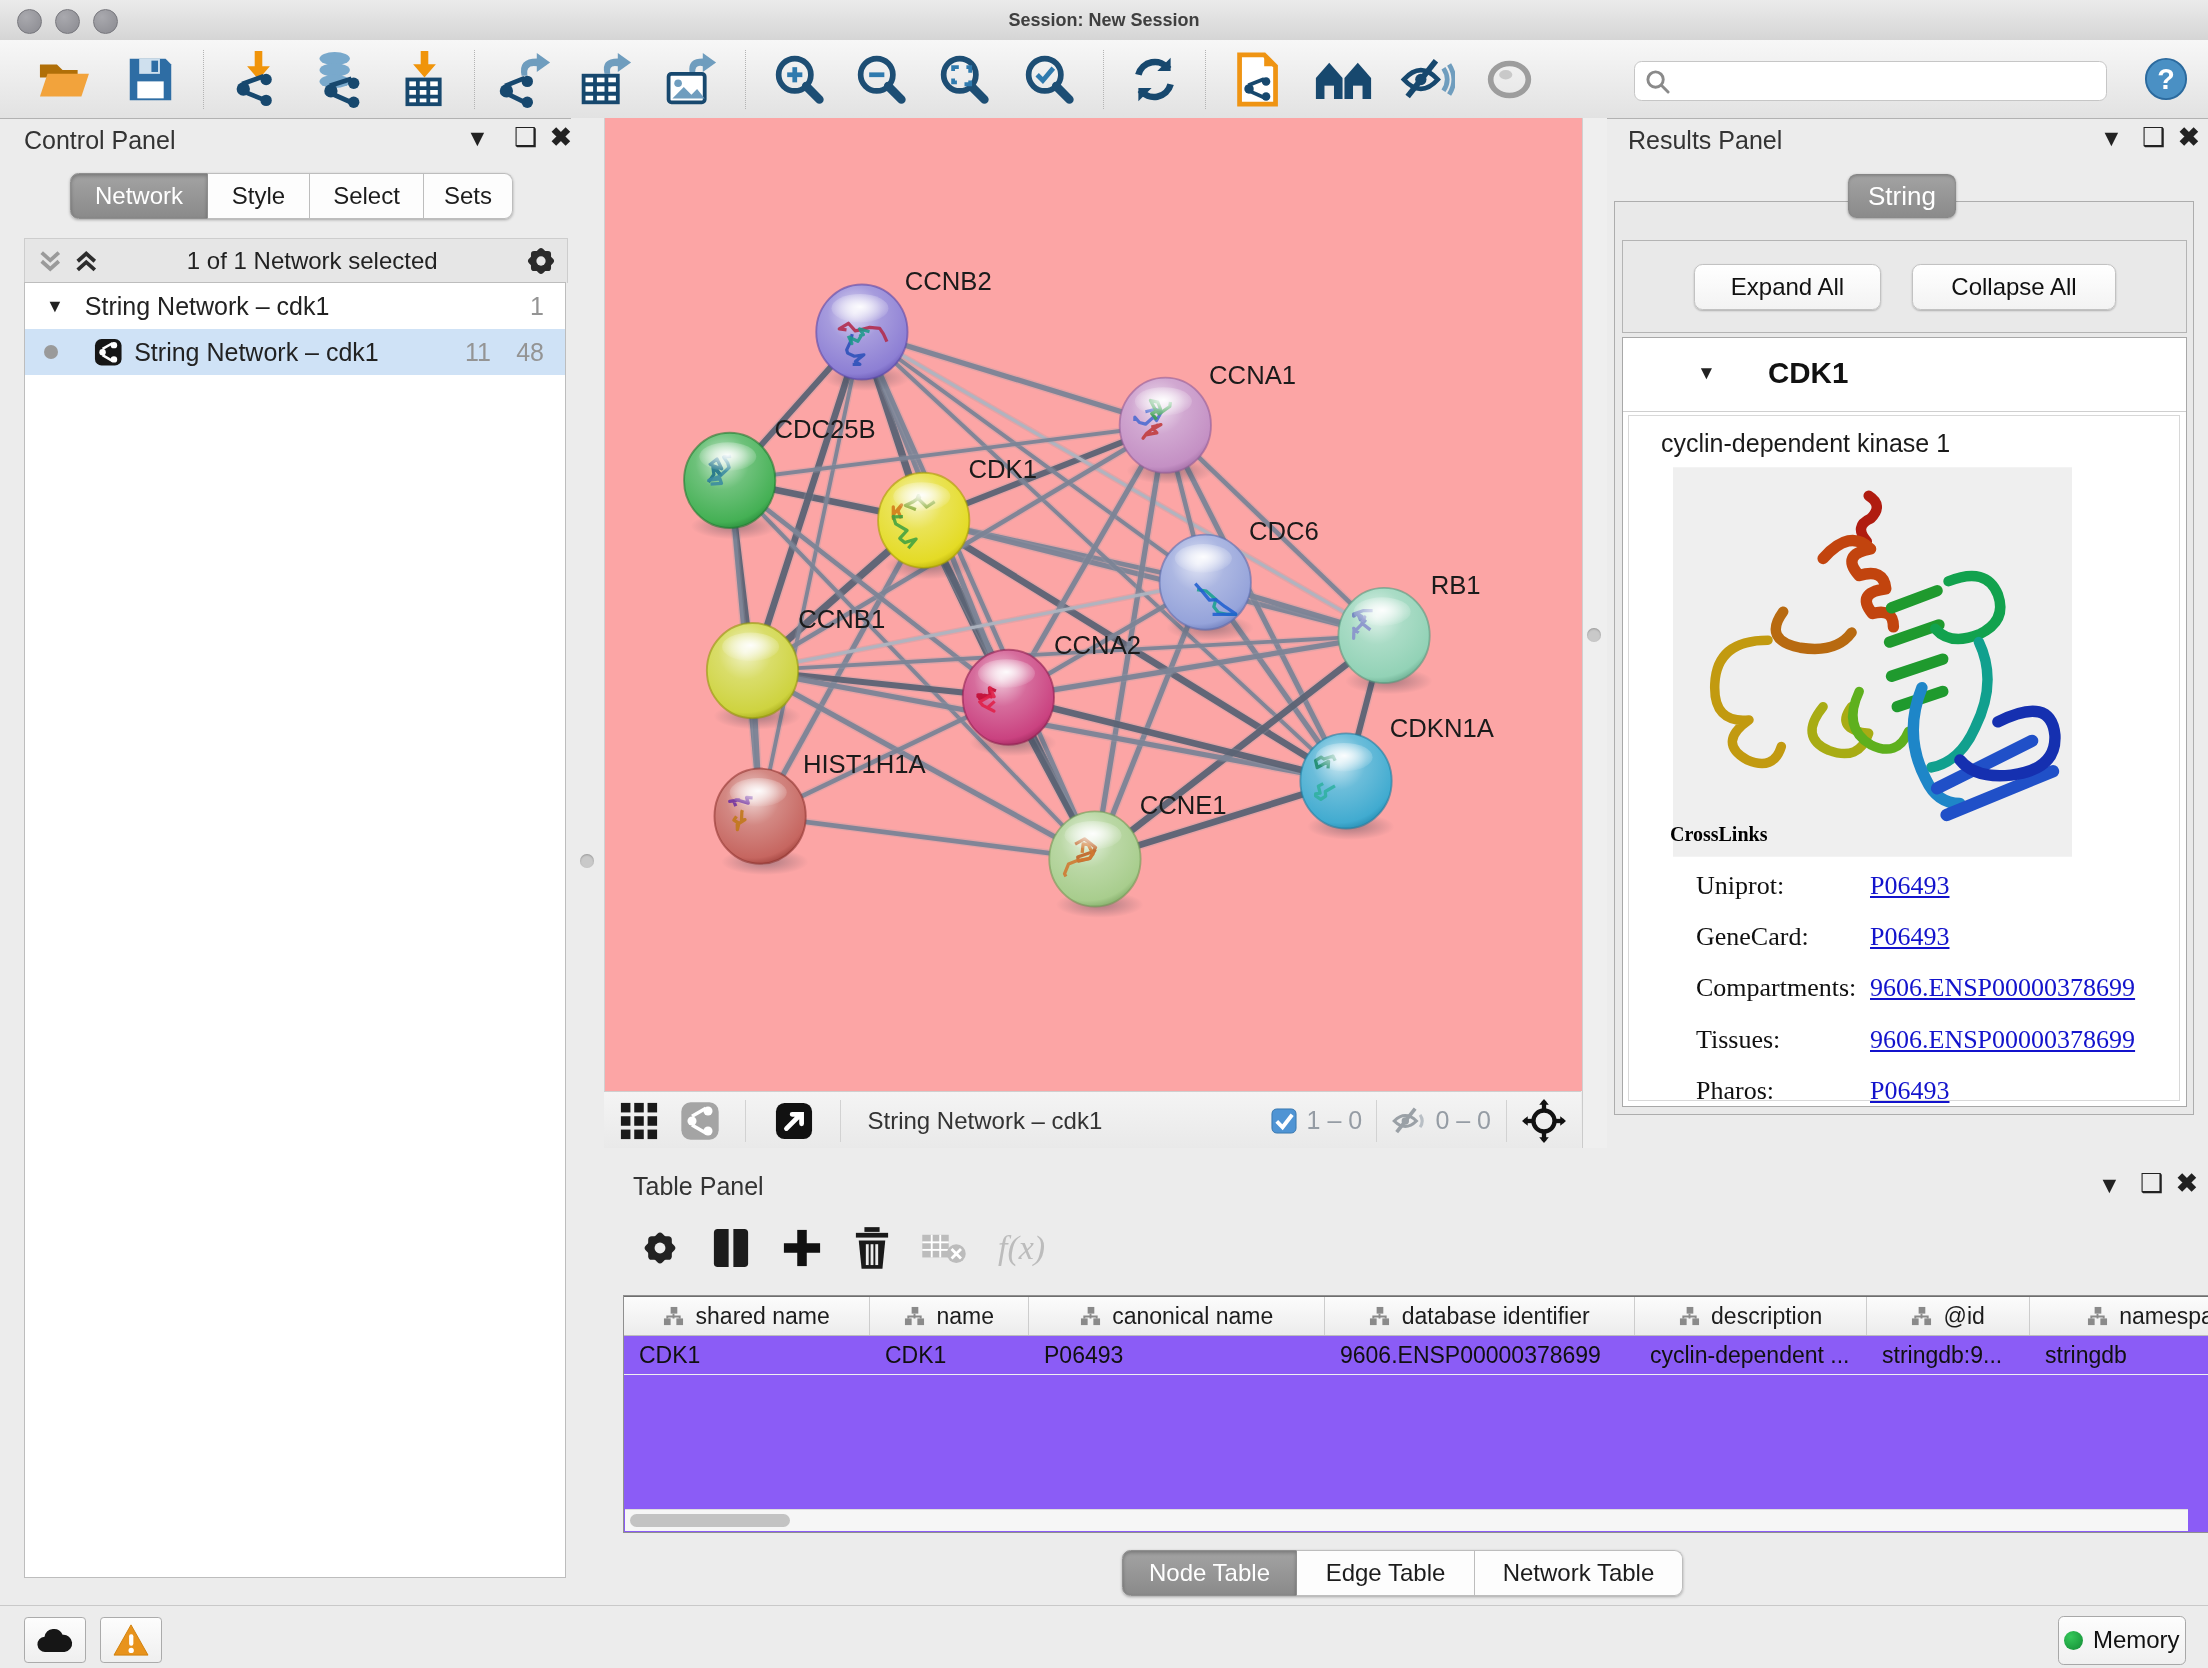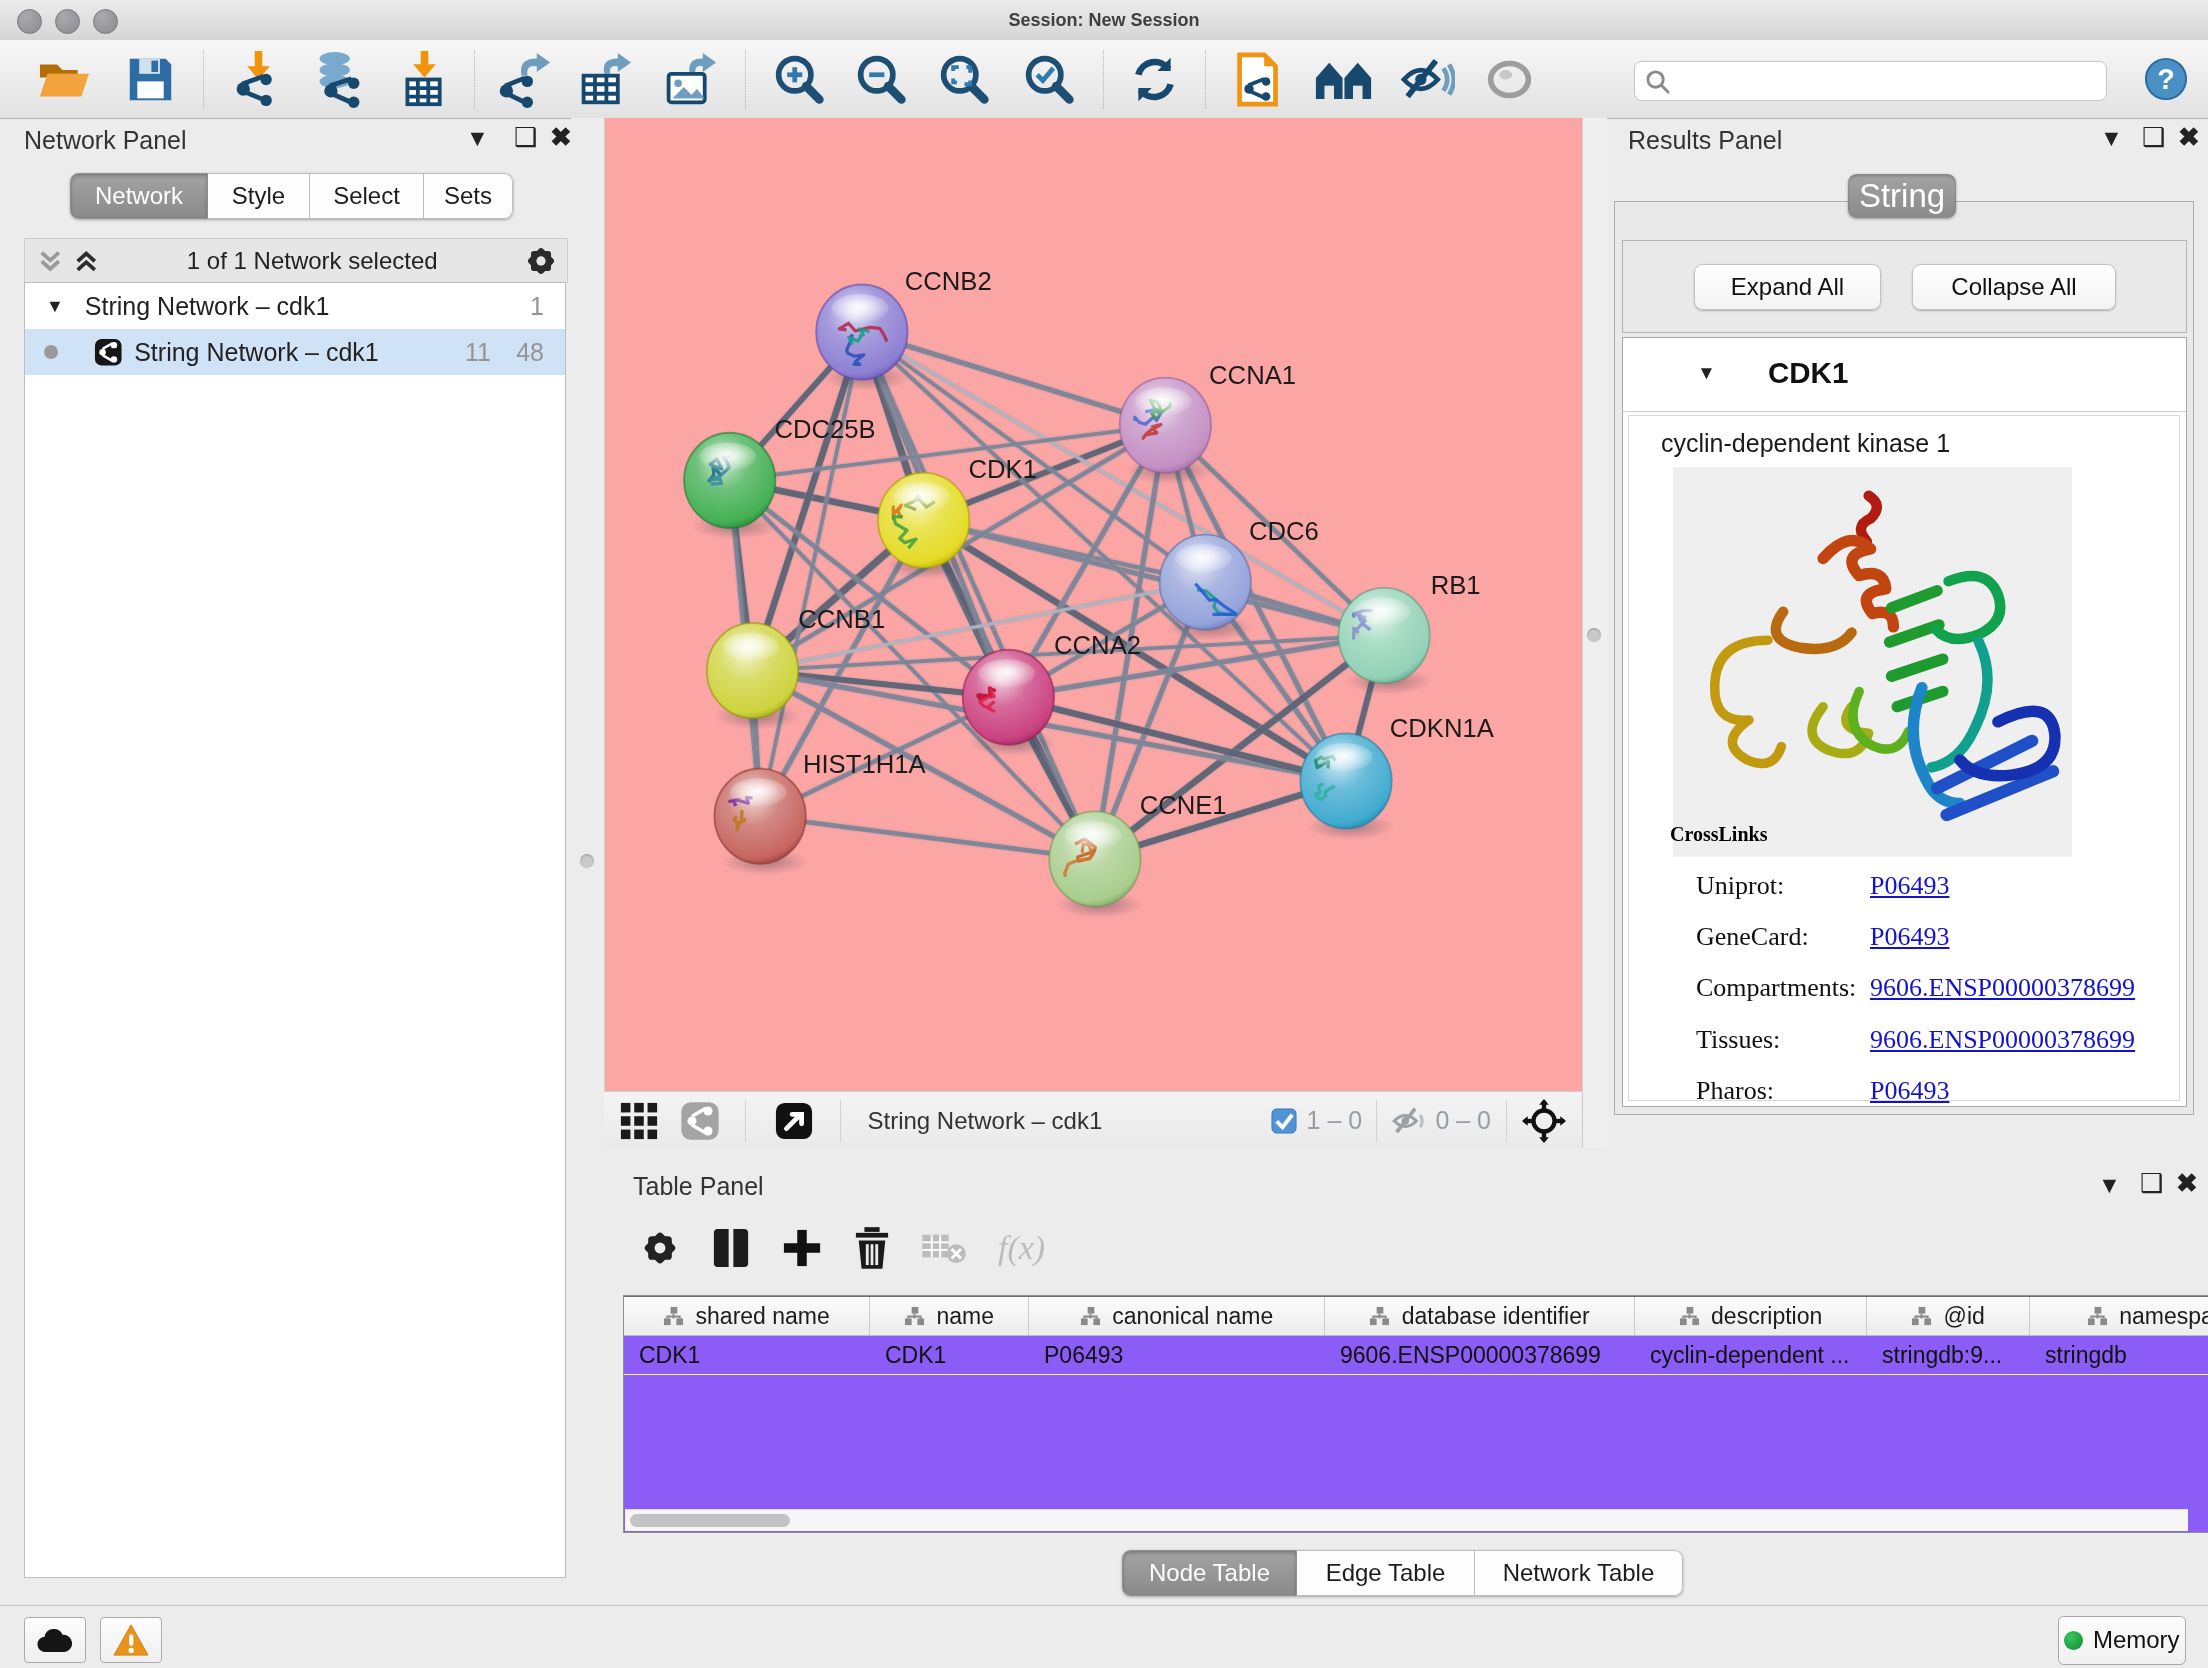--- a/index.html
+++ b/index.html
@@ -278,21 +278,21 @@
   </div>
   <div class="tbtn abs" style="left:2135px">
     <svg width="44" height="44" viewBox="0 0 46 46">
       <circle cx="23" cy="23" r="21" fill="#4a90c4" stroke="#2b6a9e" stroke-width="2"></circle>
       <text x="23" y="33" text-anchor="middle" font-size="30" font-weight="bold" fill="#fff" font-family="Liberation Sans, sans-serif">?</text>
     </svg>
   </div>
 </div>
 
 <div class="abs" style="left:24px;top:126px">
-  <span class="panel-title">Network Panel</span>
+  <span class="panel-title">Control Panel</span>
 </div>
 <div class="abs winctl" style="left:466px;top:127px">▼</div>
 <div class="abs winctl" style="left:514px;top:126px;font-size:26px">❑</div>
 <div class="abs winctl" style="left:550px;top:126px;font-size:26px;font-weight:bold">✖</div>
 
 <div class="seg" style="left:70px;top:173px">
   <div class="tab sel" style="width:136px">Network</div>
   <div class="tab" style="width:101px">Style</div>
   <div class="tab" style="width:113px">Select</div>
   <div class="tab" style="width:88px">Sets</div>
@@ -848,21 +848,21 @@
 <div class="abs" style="left:1628px;top:126px">
   <span class="panel-title">Results Panel</span>
 </div>
 <div class="abs winctl" style="left:2100px;top:127px">▼</div>
 <div class="abs winctl" style="left:2142px;top:126px;font-size:26px">❑</div>
 <div class="abs winctl" style="left:2178px;top:126px;font-size:26px;font-weight:bold">✖</div>
 
 <div id="rp-outer" class="abs"></div>
 <div class="abs" style="left:1848px;top:174px;width:108px;height:44px;border-radius:8.6px;
      background:linear-gradient(#a3a3a3,#8a8a8a);box-shadow:0 1px 2.9px rgba(0,0,0,.35), inset 0 1.9px 2.9px rgba(0,0,0,.2);
-     color:#fff;font-size:33px;text-align:center;line-height:44px">String</div>
+     color:#fff;font-size:26px;text-align:center;line-height:44px">String</div>
 
 <div id="rp-btnbox" class="abs"></div>
 <div class="btn3d" style="left:1694px;top:264px;width:185px">Expand All</div>
 <div class="btn3d" style="left:1912px;top:264px;width:202px">Collapse All</div>
 
 <div id="rp-listbox" class="abs"></div>
 <div id="rp-generow" class="abs">
   <span class="abs" style="left:74px;top:23px;font-size:19px">▼</span>
   <span class="abs" style="left:145px;top:17px;font-size:29.5px;font-weight:bold;color:#111">CDK1</span>
 </div>

